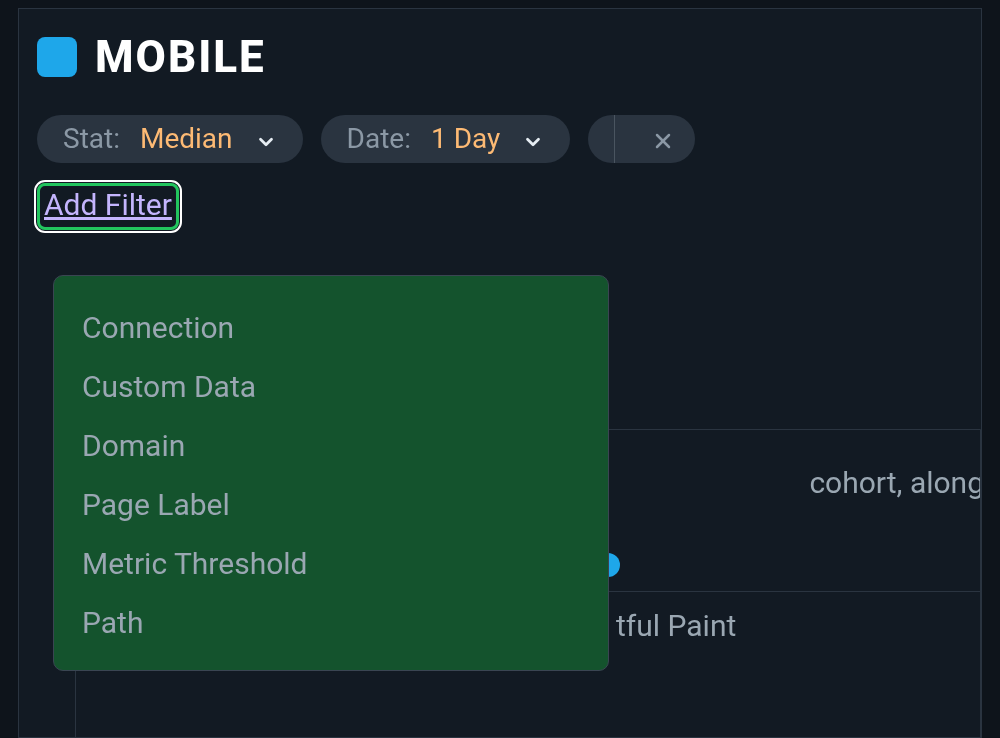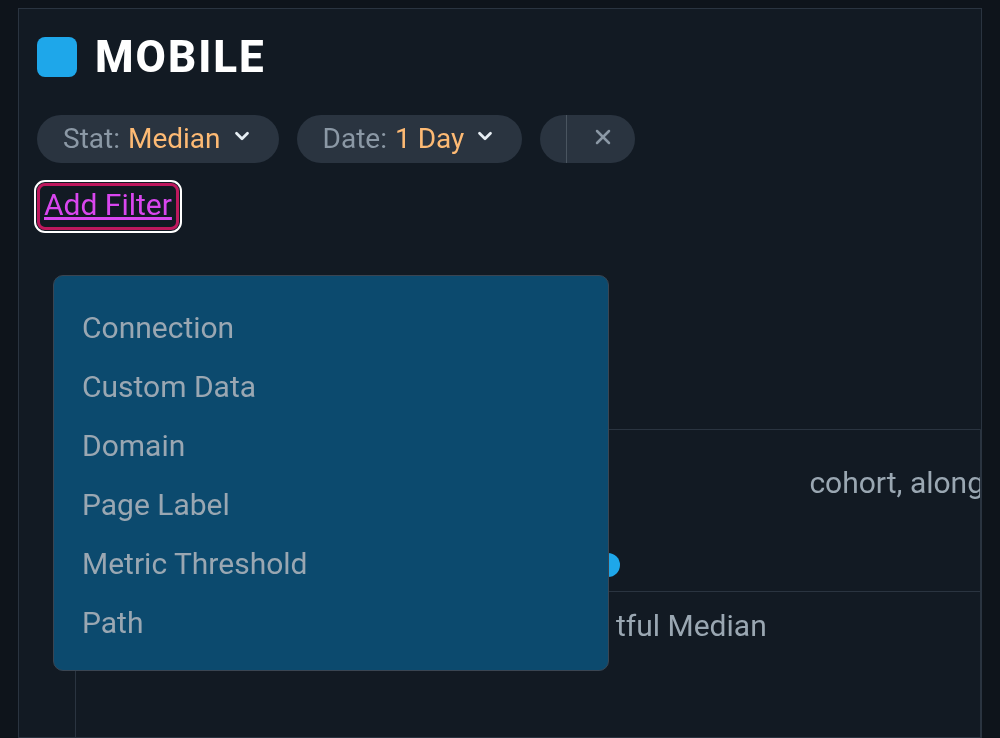--- a/index.html
+++ b/index.html
@@ -41,27 +41,27 @@
     color: #ffffff;
     text-transform: uppercase;
   }
   .filters-row {
     display: flex;
     gap: 18px;
     margin-bottom: 20px;
   }
   .pill {
     display: flex;
-    align-items: flex-start;
+    align-items: flex-end;
     background: #2a3440;
     border-radius: 999px;
     padding: 10px 26px;
     font-size: 28px;
     line-height: 1;
-    gap: 8px;
+    gap: 20px;
     cursor: pointer;
   }
   .pill .key { color: #8b98a5; }
   .pill .val { color: #fdba74; }
   .pill .group-left {
     display: flex;
     align-items: center;
     gap: 8px;
     padding-right: 16px;
   }
@@ -85,36 +85,36 @@
     align-items: center;
     justify-content: center;
     margin-left: 2px;
   }
   .chevron svg { width: 22px; height: 22px; stroke: #e6edf3; }
   .close-btn svg { width: 24px; height: 24px; stroke: #8b98a5; }
   .add-filter-wrap { margin-bottom: 10px; }
   .add-filter {
     display: inline-block;
     font-size: 30px;
-    color: #d946ef;
+    color: #c4b5fd;
     text-decoration: underline;
-    border: 3px solid #be185d;
+    border: 3px solid #22c55e;
     outline: 2px solid #ffffff;
     outline-offset: 1px;
     border-radius: 8px;
     padding: 2px 4px 6px 4px;
     cursor: pointer;
     line-height: 1.1;
   }
   .dropdown {
     position: absolute;
     left: 34px;
     top: 266px;
     width: 556px;
-    background: #0c4a6e;
+    background: #14532d;
     border: 1px solid #3a4552;
     border-radius: 10px;
     padding: 22px 0 18px 0;
     z-index: 10;
   }
   .dropdown-item {
     padding: 12px 28px;
     font-size: 30px;
     color: #9aa7b2;
     cursor: pointer;
@@ -206,21 +206,21 @@
   </div>
 
   <div class="content-card">
     <div class="content-desc">
       <span style="visibility:hidden">XXXXXXXXXXXXXXXXXXXXXXXXXXXXXXXXXXXXX</span>
       <span>cohort, along with the diff</span>
     </div>
     <div style="height:8px"></div>
     <span class="blue-dot" style="margin-left:490px"></span>
     <div class="content-row" style="margin-top:14px">
-      <span class="row-label" style="margin-left:510px">tful Median</span>
+      <span class="row-label" style="margin-left:510px">tful Paint</span>
     </div>
   </div>
 
   <div class="dropdown">
     <div class="dropdown-item">Connection</div>
     <div class="dropdown-item">Custom Data</div>
     <div class="dropdown-item">Domain</div>
     <div class="dropdown-item">Page Label</div>
     <div class="dropdown-item">Metric Threshold</div>
     <div class="dropdown-item">Path</div>

